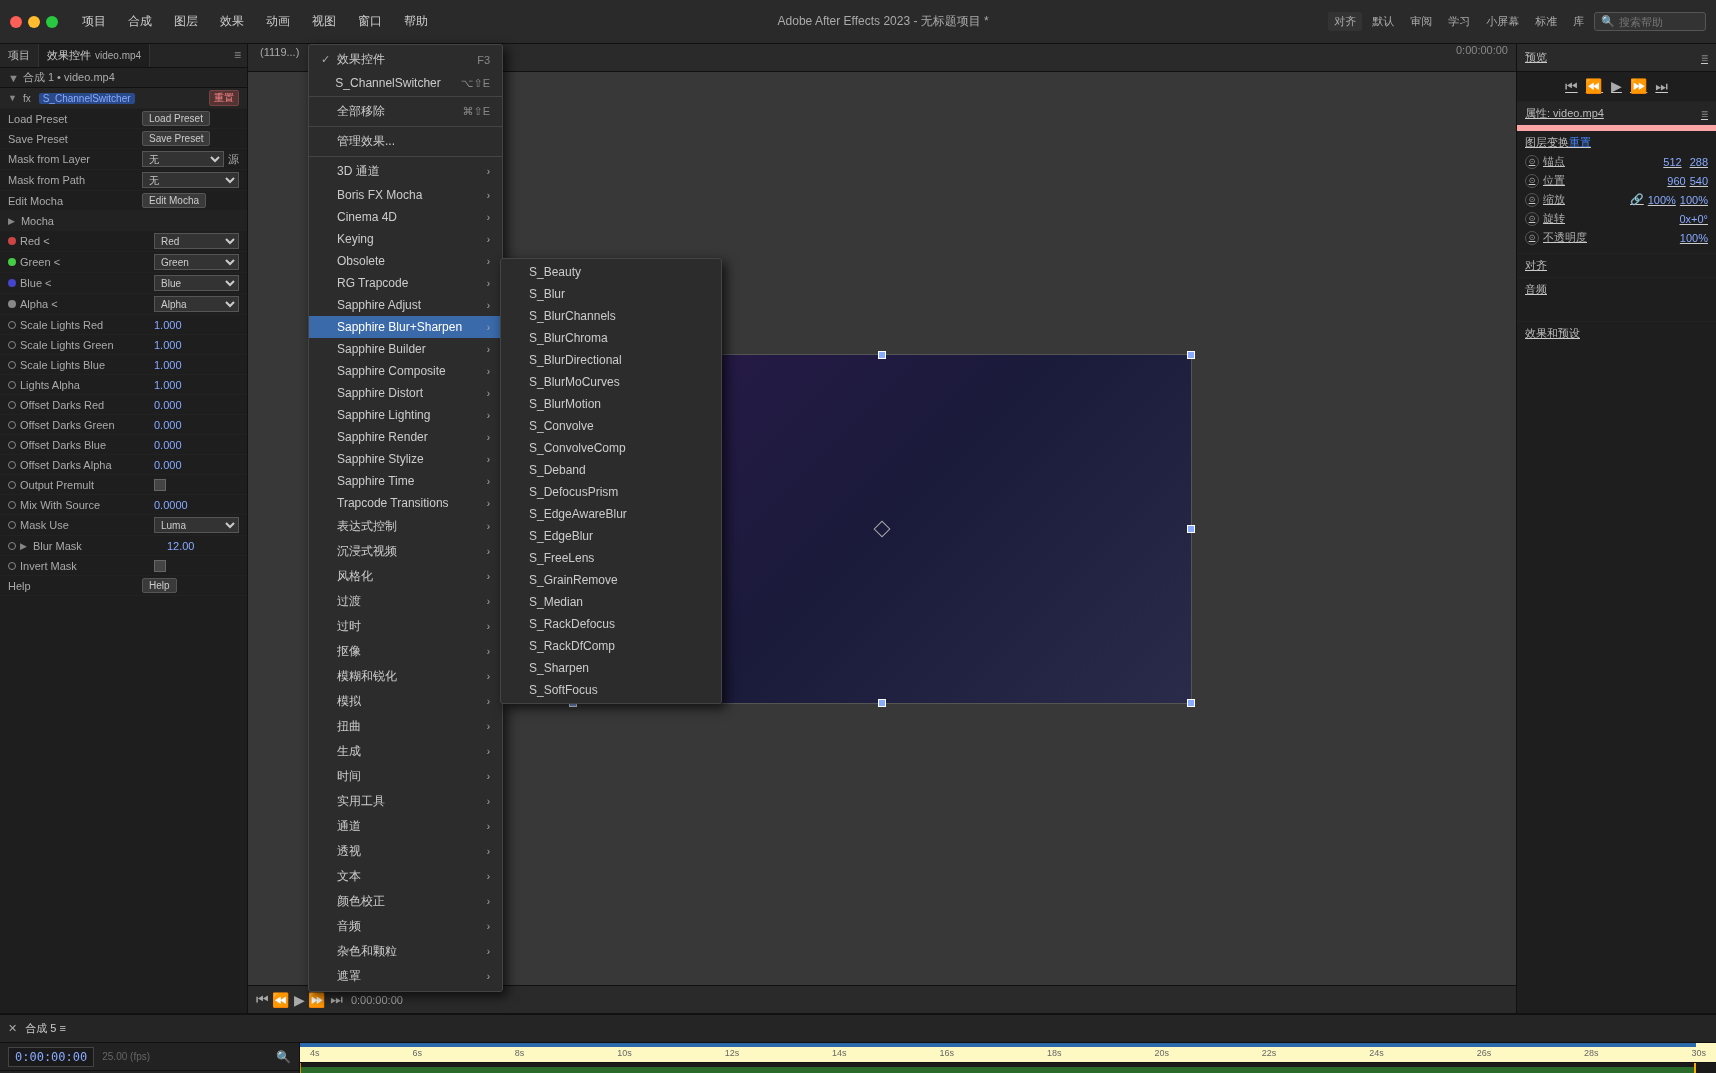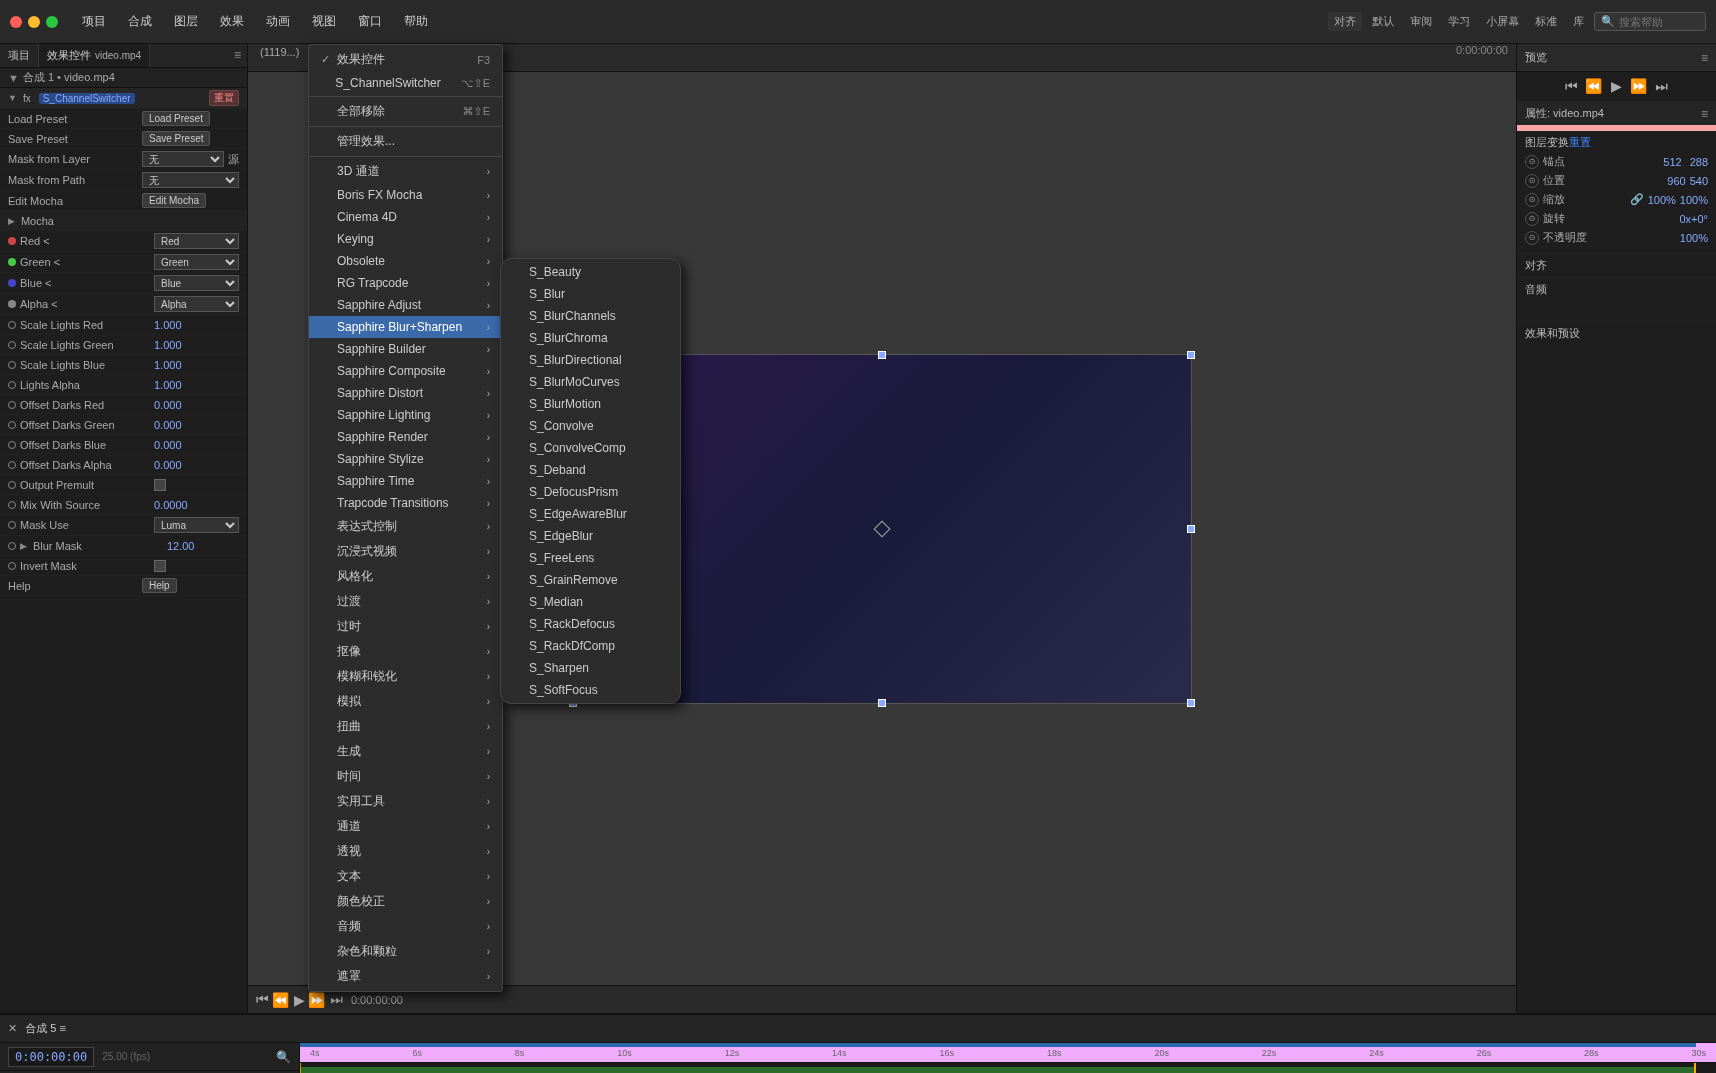--- a/index.html
+++ b/index.html
@@ -167,20 +167,21 @@
     .play-btn { color: #aaa; font-size: 14px; cursor: pointer; }
 
     
     .right-panel {
       width: 200px;
       min-width: 200px;
       background: #1e1e1e;
       border-left: 1px solid #111;
       display: flex;
       flex-direction: column;
+      text-decoration: underline;
     }
     .prop-row { display: flex; align-items: center; gap: 4px; margin-bottom: 4px; }
     .prop-icon { width: 14px; height: 14px; border: 1px solid #555; border-radius: 50%; display: flex; align-items: center; justify-content: center; font-size: 8px; color: #aaa; }
     .prop-label { color: #aaa; font-size: 11px; flex: 1; }
     .prop-value { color: #88aaff; font-size: 11px; }
 
     
     .menu-overlay {
       position: absolute;
       top: 0;
@@ -253,20 +254,21 @@
   <div style="display:flex;gap:2px;align-items:center;">
     <span class="top-nav-item">项目</span>
     <span class="top-nav-item">合成</span>
     <span class="top-nav-item">图层</span>
     <span class="top-nav-item">效果</span>
     <span class="top-nav-item">动画</span>
     <span class="top-nav-item">视图</span>
     <span class="top-nav-item">窗口</span>
     <span class="top-nav-item">帮助</span>
   </div>
+  <div class="top-title">Adobe After Effects 2023 - 无标题项目 *</div>
   <div style="display:flex;gap:4px;align-items:center;margin-left:auto;">
     <span style="font-size:11px;color:#aaa;padding:2px 6px;background:#333;border-radius:2px;cursor:pointer;">对齐</span>
     <span style="font-size:11px;color:#aaa;padding:2px 6px;cursor:pointer;">默认</span>
     <span style="font-size:11px;color:#aaa;padding:2px 6px;cursor:pointer;">审阅</span>
     <span style="font-size:11px;color:#aaa;padding:2px 6px;cursor:pointer;">学习</span>
     <span style="font-size:11px;color:#aaa;padding:2px 6px;cursor:pointer;">小屏幕</span>
     <span style="font-size:11px;color:#aaa;padding:2px 6px;cursor:pointer;">标准</span>
     <span style="font-size:11px;color:#aaa;padding:2px 6px;cursor:pointer;">库</span>
     <div style="background:#333;border:1px solid #555;border-radius:3px;display:flex;align-items:center;padding:2px 6px;gap:4px;">
       <span style="color:#888;font-size:11px;">🔍</span>
@@ -588,21 +590,21 @@
         
         
         
         
       </div>
 
     </div>
 
     <div style="flex:1;background:#1a1a1a;position:relative;overflow:hidden;">
 
-      <div style="height:20px;background:#f0abfc;border-bottom:1px solid #111;display:flex;align-items:center;position:relative;">
+      <div style="height:20px;background:#fef9c3;border-bottom:1px solid #111;display:flex;align-items:center;position:relative;">
         <div style="display:flex;width:100%;justify-content:space-between;padding:0 10px;font-size:9px;color:#666;">
           <span>4s</span>
           <span>6s</span>
           <span>8s</span>
           <span>10s</span>
           <span>12s</span>
           <span>14s</span>
           <span>16s</span>
           <span>18s</span>
           <span>20s</span>
@@ -828,21 +830,21 @@
     <span class="arrow">›</span>
   </div>
         <div class="menu-item">
     <span class="checkmark"></span>
     <span>遮罩</span>
     <span class="arrow">›</span>
   </div>
       </div>
   </div>
 
-  <div class="dropdown-menu submenu-blur" style="top:258px;left:500px;width:181px;border-radius:11px;">
+  <div class="dropdown-menu submenu-blur" style="top:258px;left:500px;width:222px;">
     <div class="submenu-scroll">
       <div id="submenu-items-container">
           <div class="menu-item">
     <span class="checkmark"></span>
     <span>S_Beauty</span>
   </div>
           <div class="menu-item">
     <span class="checkmark"></span>
     <span>S_Blur</span>
   </div>

